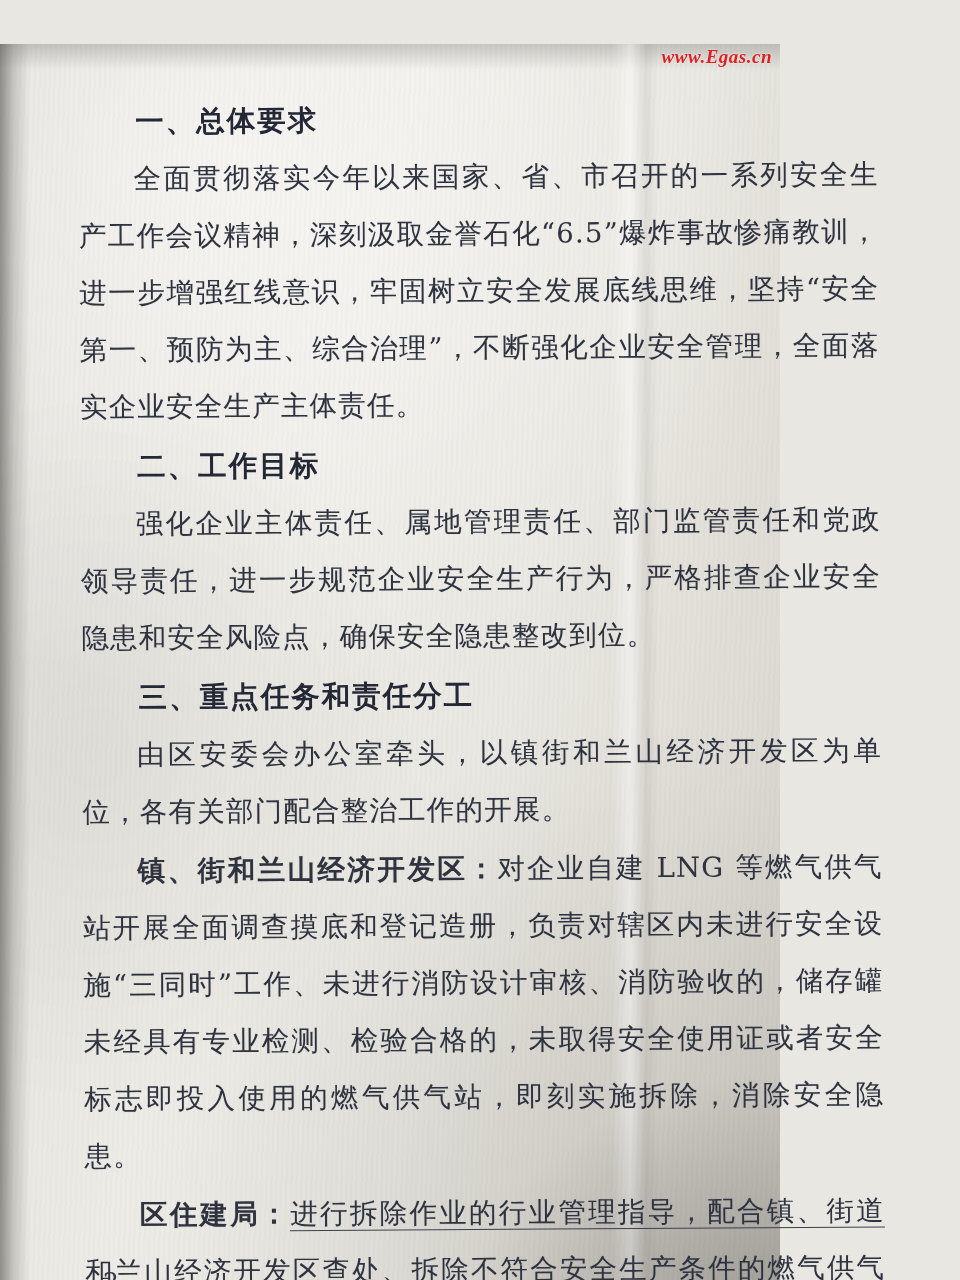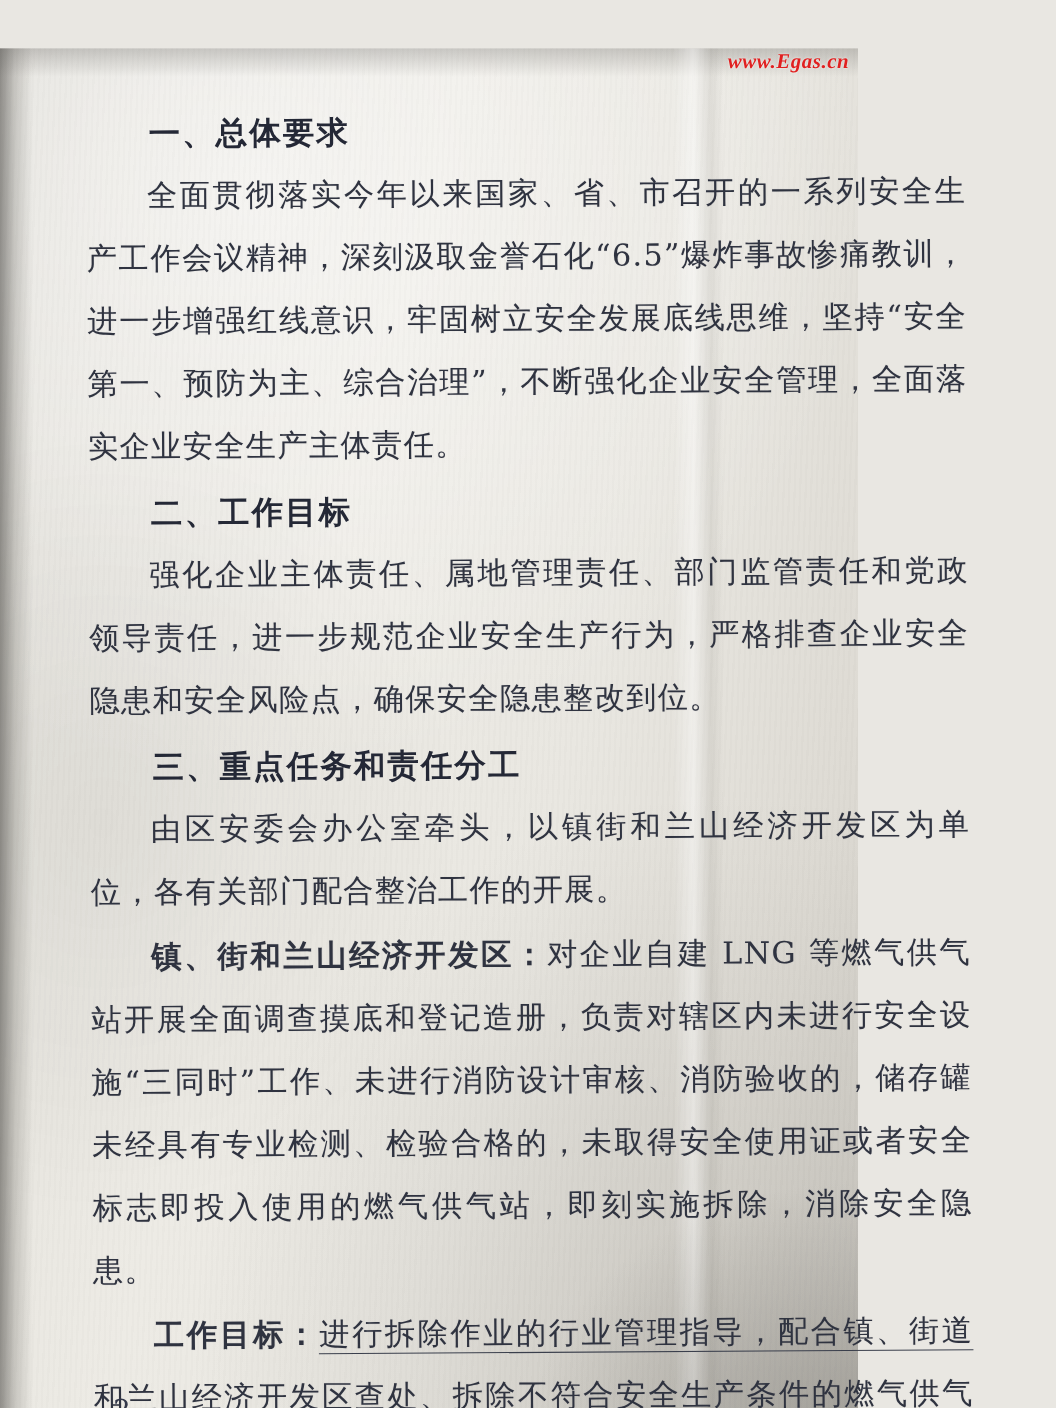--- a/index.html
+++ b/index.html
@@ -160,20 +160,20 @@
       <p class="heading">二、工作目标</p>
 
       <p class="para indent">强化企业主体责任、属地管理责任、部门监管责任和党政领导责任，进一步规范企业安全生产行为，严格排查企业安全隐患和安全风险点，确保安全隐患整改到位。</p>
 
       <p class="heading">三、重点任务和责任分工</p>
 
       <p class="para indent">由区安委会办公室牵头，以镇街和兰山经济开发区为单位，各有关部门配合整治工作的开展。</p>
 
       <p class="para indent"><span class="lead">镇、街和兰山经济开发区：</span><span>对企业自建 LNG 等燃气供气站开展全面调查摸底和登记造册，负责对辖区内未进行安全设施“三同时”工作、未进行消防设计审核、消防验收的，储存罐未经具有专业检测、检验合格的，未取得安全使用证或者安全标志即投入使用的燃气供气站，即刻实施拆除，消除安全隐患。</span></p>
 
-      <p class="para indent"><span class="lead">工作目标：</span><span class="underline">进行拆除作业的行业管理指导，配合镇、街道和兰山经济开发区查处、拆除不符合安全生产条件的燃气供气站。</span></p>
+      <p class="para indent"><span class="lead">区住建局：</span><span class="underline">进行拆除作业的行业管理指导，配合镇、街道和兰山经济开发区查处、拆除不符合安全生产条件的燃气供气站。</span></p>
 
     </div>
   </div>
 
   <div id="page-number">— 2 —</div>
 
 </div>
 
 </body></html>

